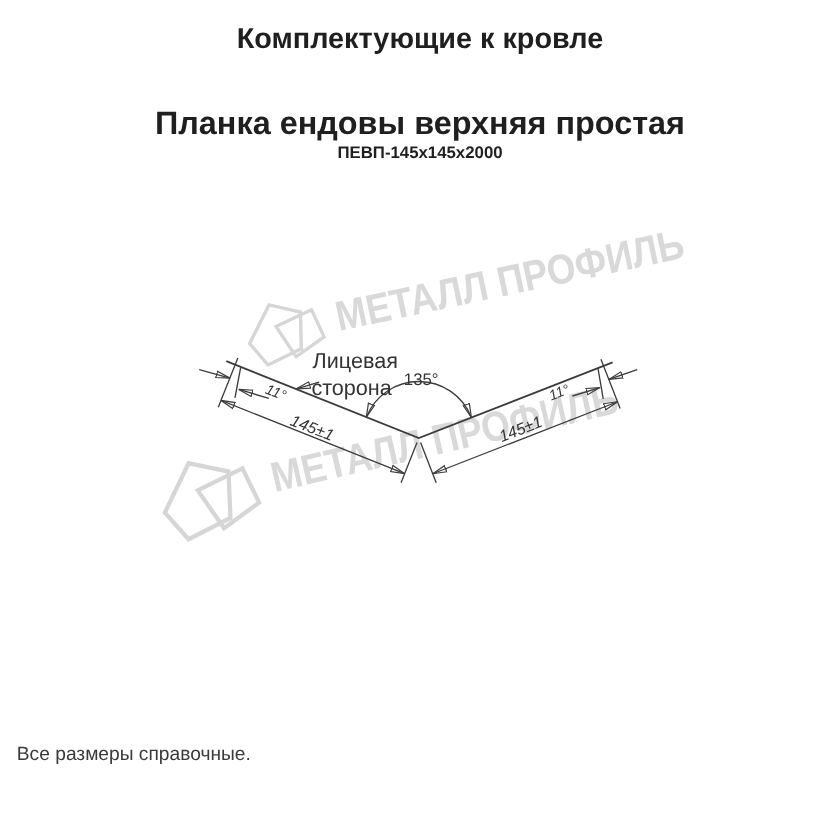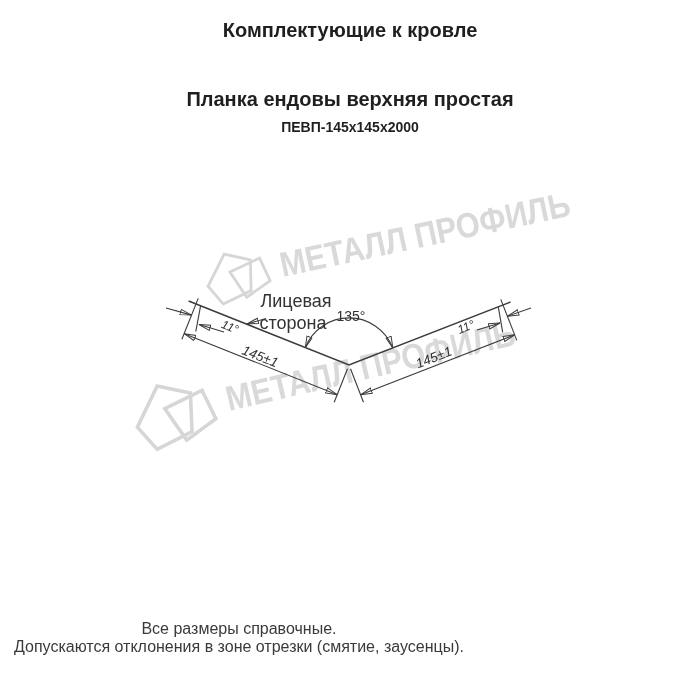--- a/index.html
+++ b/index.html
@@ -1,21 +1,21 @@
 <!DOCTYPE html>
 <html><head>
 <meta charset="utf-8">
 <style>
   html,body { margin:0; padding:0; background:#ffffff; }
   body { width:700px; height:700px; font-family:"Liberation Sans", sans-serif; }
   .page { position:relative; width:700px; height:700px; background:#ffffff; overflow:hidden; }
 
   .heading { position:absolute; left:0; width:700px; text-align:center; font-weight:bold; color:#1f1f1f; }
-  .page-title { top:19px; font-size:20px; }
-  .product-name { top:88px; font-size:20px; }
+  .page-title { top:19px; font-size:24px; }
+  .product-name { top:88px; font-size:27px; }
   .product-code { top:119px; font-size:14px; }
 
   .watermark { position:absolute; display:flex; align-items:center; gap:9px; transform-origin:left center; pointer-events:none; }
   .wm-upper { left:201px; top:252px; transform:rotate(-12deg); }
   .wm-lower { left:128px; top:384px; transform:rotate(-13deg); }
   .wm-text { font-weight:bold; font-size:35px; color:#d9d9d9; white-space:nowrap;
              letter-spacing:0px; transform:scaleX(0.88); transform-origin:left center; }
 
   .drawing { position:absolute; left:0; top:0; width:700px; height:700px; }
   .drawing line, .drawing polyline, .drawing path { stroke:#3c3c3c; fill:none; }
@@ -88,16 +88,15 @@
     <text class="lbl" x="293" y="329" text-anchor="middle">сторона</text>
     <text class="deg" x="351" y="321" text-anchor="middle">135°</text>
     <text class="dim" x="260" y="361" text-anchor="middle" transform="rotate(21.5 260 357)">145±1</text>
     <text class="dim" x="434" y="362" text-anchor="middle" transform="rotate(-21.5 434 358)">145±1</text>
     <text class="dim-sm" x="230" y="331" text-anchor="middle" transform="rotate(21.5 230 327)">11°</text>
     <text class="dim-sm" x="466" y="331" text-anchor="middle" transform="rotate(-21.5 466 327)">11°</text>
   </svg>
 
   <div class="footnotes">
     <div>Все размеры справочные.</div>
-    <div>Допускаются отклонения в зоне отрезки (смятие, заусенцы).</div>
   </div>
 
 </div>
 
 </body></html>

